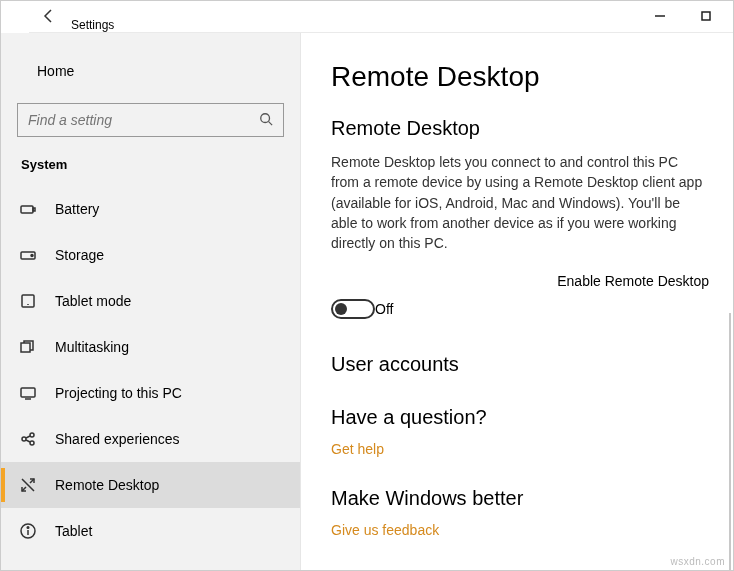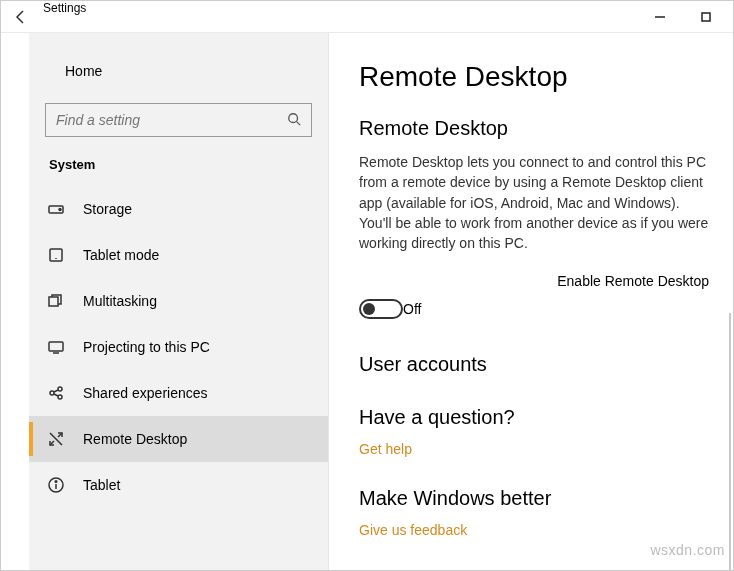--- a/index.html
+++ b/index.html
@@ -1,24 +1,24 @@
 <!DOCTYPE html>
 <html><head>
   <meta charset="utf-8">
   <style>
     * { box-sizing: border-box; margin: 0; padding: 0; font-family: "Segoe UI", -apple-system, sans-serif; }
     body { width: 734px; height: 571px; background: #fff; overflow: hidden; border: 1px solid #ccc; display: flex; flex-direction: column; }
-    .titlebar { height: 32px; display: flex; align-items: flex-start; padding: 0 4px; border-bottom: 1px solid #eaeaea; }
+    .titlebar { height: 32px; display: flex; align-items: flex-end; padding: 0 4px; border-bottom: 1px solid #eaeaea; margin-left: 28px; }
     .titlebar .back { width: 32px; height: 32px; display:flex; align-items:center; justify-content:center; font-size: 16px; color:#333;}
     .titlebar .title { font-size: 12px; color:#000; margin-left: 6px; }
     .winbtns { margin-left: auto; display: flex; }
     .winbtn { width: 46px; height: 32px; display:flex; align-items:center; justify-content:center; font-size:11px; color:#222;}
     .winbtn svg { width:10px; height:10px; }
     .body { flex:1; display:flex; overflow:hidden; }
-    .sidebar { width: 300px; background:#f2f2f2; border-right: 1px solid #e6e6e6; padding-top: 18px; display:flex; flex-direction:column; overflow:hidden;margin-left:28px;}
+    .sidebar { width: 300px; background:#f2f2f2; border-right: 1px solid #e6e6e6; padding-top: 18px; display:flex; flex-direction:column; overflow:hidden;}
     .home-row { display:flex; align-items:center; height: 40px; padding: 0 20px; gap: 16px; font-size:14px; color:#000;}
     .search-box { margin: 12px 16px 20px 16px; height: 34px; border: 1px solid #999; background:#f2f2f2; display:flex; align-items:center; padding:0 10px;}
     .search-box input { flex:1; border:none; background:transparent; outline:none; font-size:14px; color:#8b5cf6; font-style: italic;}
     .search-box .sicon { color:#555; font-size:14px;}
     .section-label { font-size:13px; font-weight:600; padding: 0 20px 14px 20px; color:#000;}
     .navlist { display:flex; flex-direction:column;}
     .nav-item { display:flex; align-items:center; height: 46px; padding: 0 18px; gap:18px; font-size:14px; color:#000; position:relative;}
     .nav-item.active { background:#dcdcdc;}
     .nav-item.active::before { content:""; position:absolute; left:0; top:6px; bottom:6px; width:4px; background:#f4a528;}
     .nav-item .ico { width:18px; height:18px; display:flex; align-items:center; justify-content:center; color:#333;}
@@ -27,21 +27,21 @@
     .h1 { font-size: 28px; font-weight:300; color:#000; margin-bottom: 24px;}
     .h2 { font-size: 20px; font-weight:400; color:#000; margin-bottom: 12px;}
     .desc { font-size: 14px; color:#333; line-height: 1.45; margin-bottom: 20px; max-width: 380px;}
     .toggle-label { font-size:14px; color:#000; margin-bottom: 10px; text-align: right;}
     .toggle-row { display:flex; align-items:center; margin-bottom: 34px;}
     .toggle { width:44px; height:20px; border:2px solid #333; border-radius: 12px; position:relative; background:#fff;}
     .toggle .knob { position:absolute; left:2px; top:2px; width:12px; height:12px; border-radius:50%; background:#333;}
     .toggle-state { font-size:14px;}
     .section { margin-bottom: 30px;}
     .link { font-size:14px; color:#d58a1e; }
-    .watermark { position:absolute; bottom:12px; right:8px; font-size:14px; color:#bbb; letter-spacing:0.5px;text-align:center;}
+    .watermark { position:absolute; bottom:3px; right:8px; font-size:10px; color:#bbb; letter-spacing:0.5px;text-align:center;}
     svg { stroke: currentColor; fill: none; stroke-width: 1.5; }
   </style>
 </head>
 <body>
 
 <div class="titlebar">
   <div class="back">
     <svg viewBox="0 0 16 16" width="16" height="16">
         <path d="M10 2 L4 8 L10 14"></path>
       </svg>
@@ -75,20 +75,29 @@
       <input placeholder="Find a setting" style="">
       <span class="sicon">
         <svg viewBox="0 0 16 16" width="14" height="14">
             <circle cx="7" cy="7" r="5"></circle>
             <path d="M11 11 L15 15"></path>
           </svg>
       </span>
     </div>
     <div class="section-label">System</div>
     <div class="navlist">
+      <div class="nav-item">
+        <span class="ico">
+            <svg viewBox="0 0 18 18">
+              <rect x="2" y="6" width="12" height="7" rx="1"></rect>
+              <rect x="14" y="8" width="2" height="3"></rect>
+            </svg>
+          </span>
+        <span>Battery</span>
+      </div>
       <div class="nav-item">
         <span class="ico">
             <svg viewBox="0 0 18 18">
               <rect x="2" y="6" width="14" height="7" rx="1"></rect>
               <circle cx="13" cy="9.5" r="1" fill="currentColor"></circle>
             </svg>
           </span>
         <span>Storage</span>
       </div>
       <div class="nav-item">

